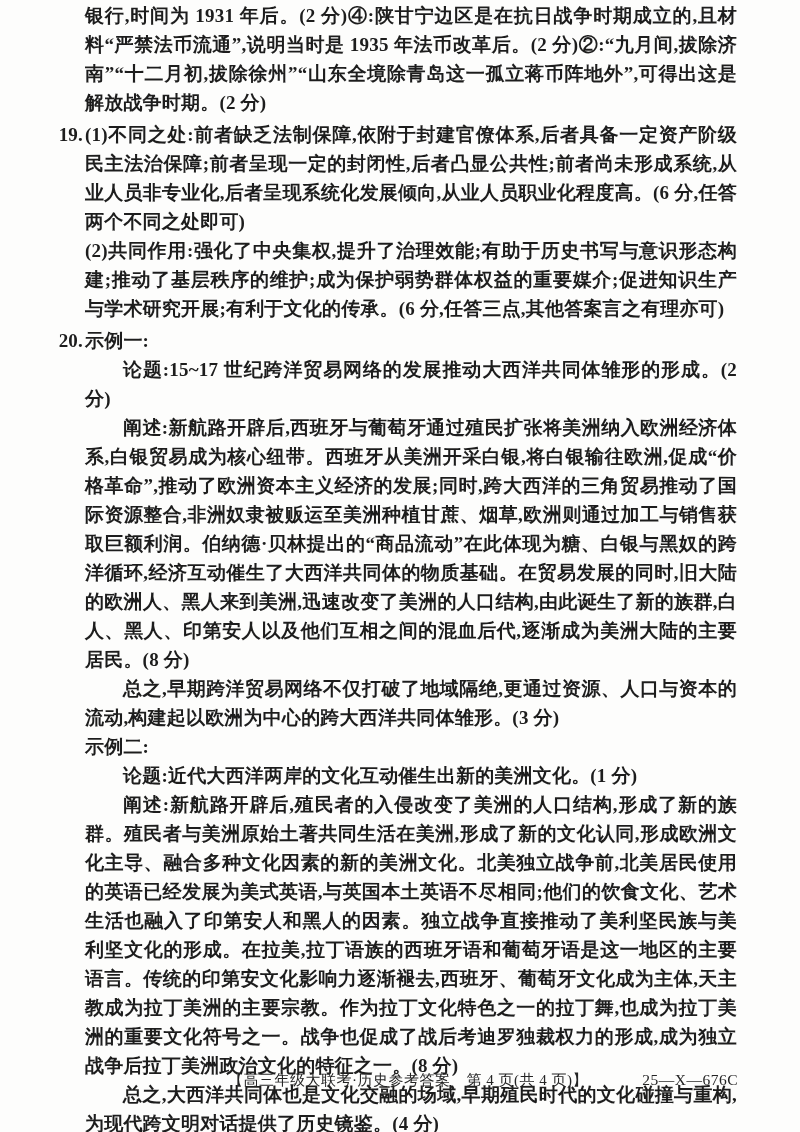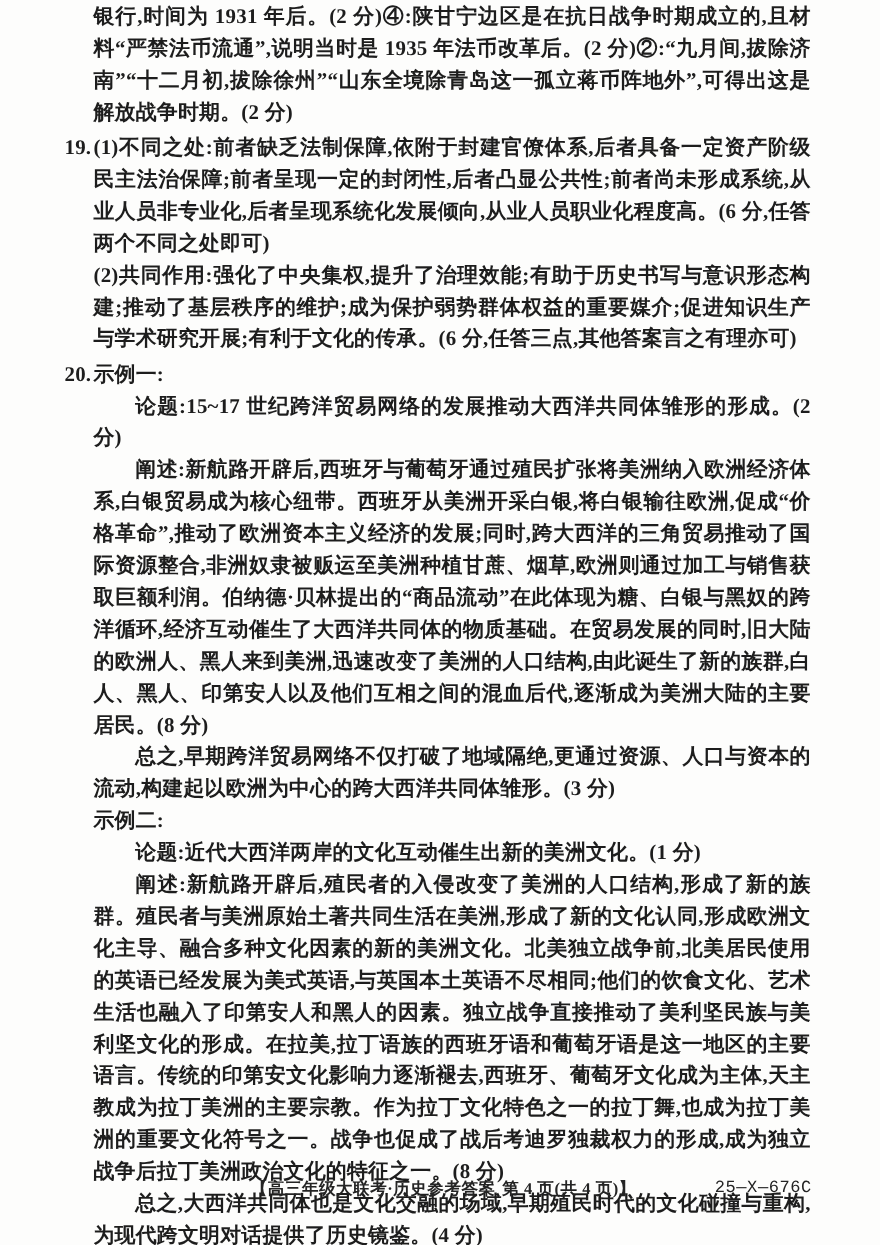--- a/index.html
+++ b/index.html
@@ -55,34 +55,33 @@
     display: flex;
     justify-content: space-between;
     align-items: center;
     padding-left: 228px;
     padding-right: 62px;
     font-size: 15px;
     color: #242424;
   }
   .footer-caption { white-space: nowrap; }
   .footer-title {
-    font-weight: 700;
+    font-weight: 400;
     letter-spacing: 0.5px;
   }
   .footer-page {
-    font-weight: 700;
-    margin-left: 6px;
+    font-weight: 400;
+    margin-left: 16px;
     letter-spacing: 0.5px;
   }
   .footer-code {
     font-weight: 400;
     font-size: 15.5px;
     letter-spacing: 0.5px;
     white-space: nowrap;
-    font-family: Liberation Mono, monospace;
   }
 </style>
 </head>
 <body>
 
 <div class="page">
 
   <main class="content" id="paragraphs">
       <div class="para"><span>银行,时间为 1931 年后。(2 分)④:陕甘宁边区是在抗日战争时期成立的,且材料“严禁法币流通”,说明当时是 1935 年法币改革后。(2 分)②:“九月间,拔除济南”“十二月初,拔除徐州”“山东全境除青岛这一孤立蒋币阵地外”,可得出这是解放战争时期。(2 分)</span></div>
       <div class="para numbered"><span class="qnum">19.</span><span>(1)不同之处:前者缺乏法制保障,依附于封建官僚体系,后者具备一定资产阶级民主法治保障;前者呈现一定的封闭性,后者凸显公共性;前者尚未形成系统,从业人员非专业化,后者呈现系统化发展倾向,从业人员职业化程度高。(6 分,任答两个不同之处即可)</span></div>

